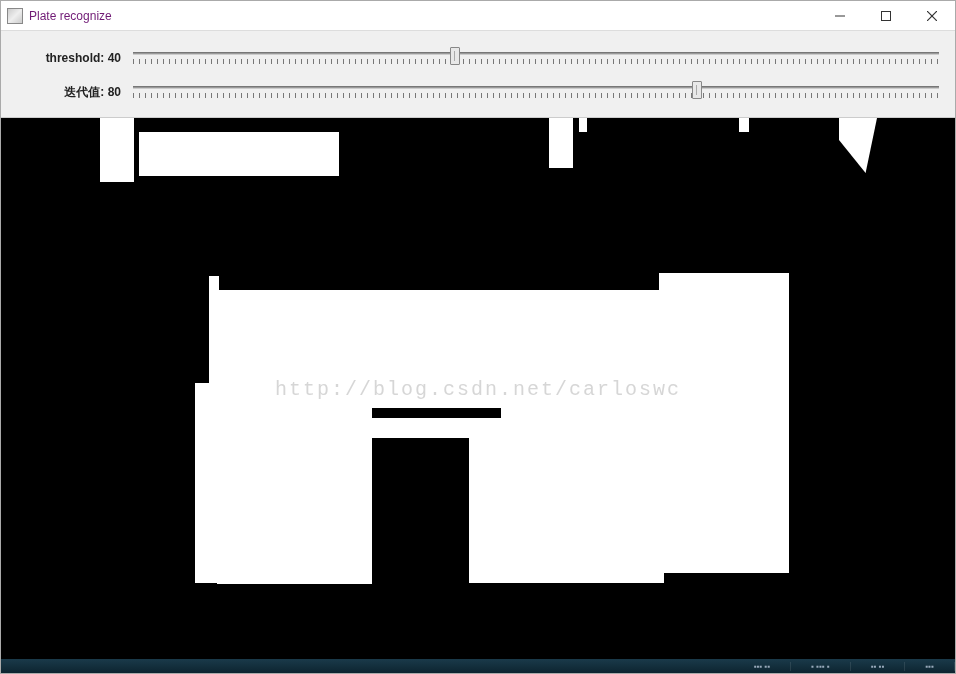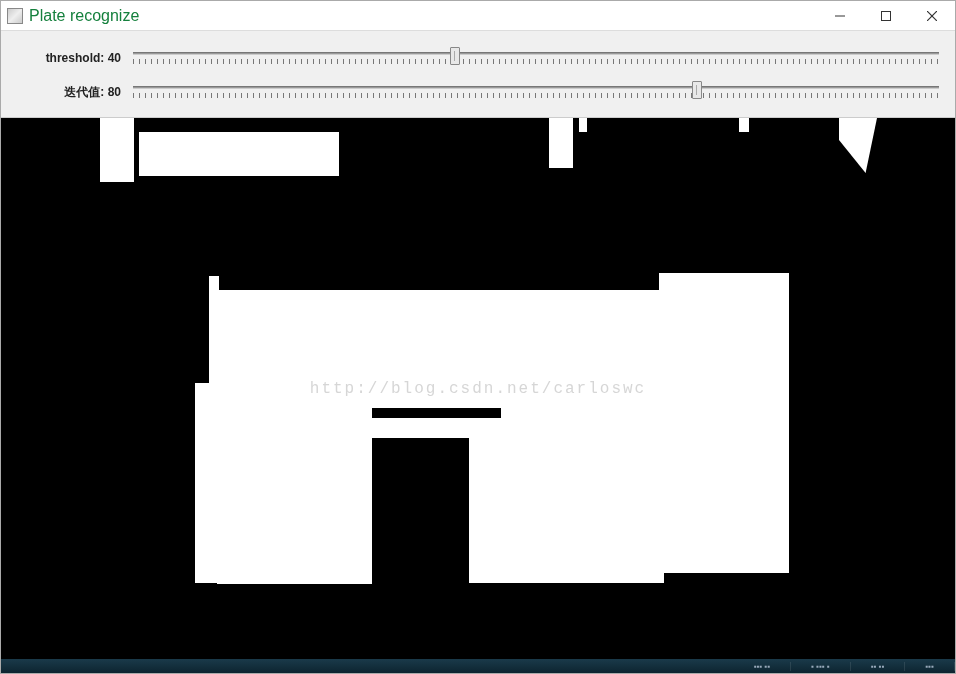--- a/index.html
+++ b/index.html
@@ -38,22 +38,22 @@
       gap: 6px;
     }
     .app-icon {
       width: 16px;
       height: 16px;
       border: 1px solid #888;
       background: linear-gradient(135deg, #ccc 0%, #eee 50%, #ccc 100%);
       display: inline-block;
     }
     .title-text {
-      font-size: 16px;
-      color: #15803d;
+      font-size: 12px;
+      color: #701a75;
     }
     .win-controls {
       display: flex;
       height: 100%;
     }
     .win-btn {
       width: 46px;
       height: 100%;
       display: flex;
       align-items: center;
@@ -143,21 +143,21 @@
       position: absolute;
       background: #fff;
     }
     .watermark {
       position: absolute;
       left: 50%;
       top: 50%;
       transform: translate(-50%, -50%);
       color: rgba(180,180,180,0.55);
       font-family: "Courier New", monospace;
-      font-size: 16px;
+      font-size: 20px;
       letter-spacing: 2px;
       pointer-events: none;
       white-space: nowrap;
     }
     .taskbar {
       height: 14px;
       background: linear-gradient(#1a3a4a, #0d2430);
       display: flex;
       align-items: center;
       font-size: 8px;

